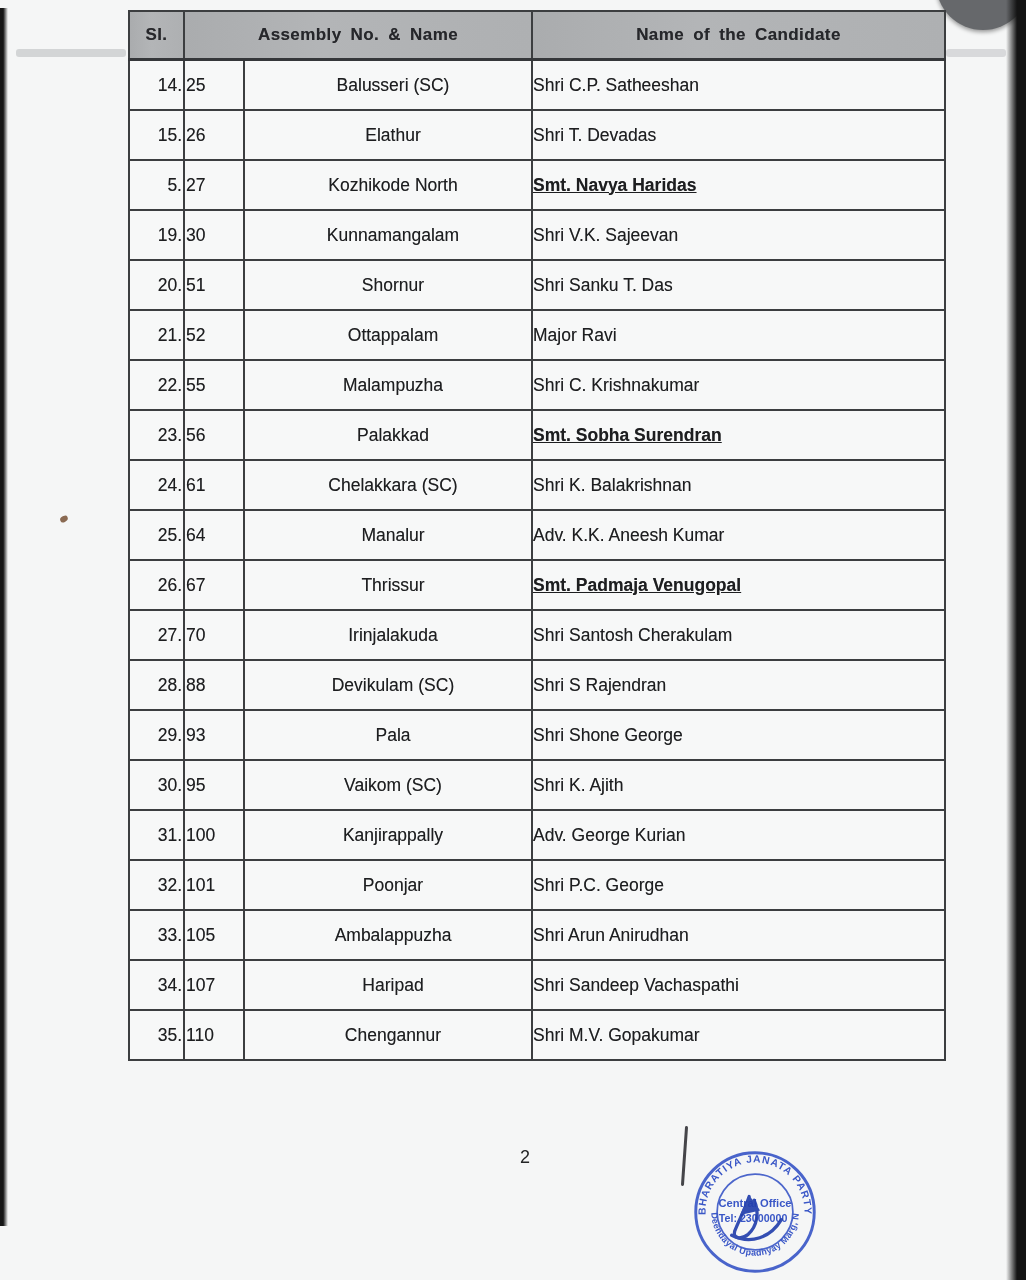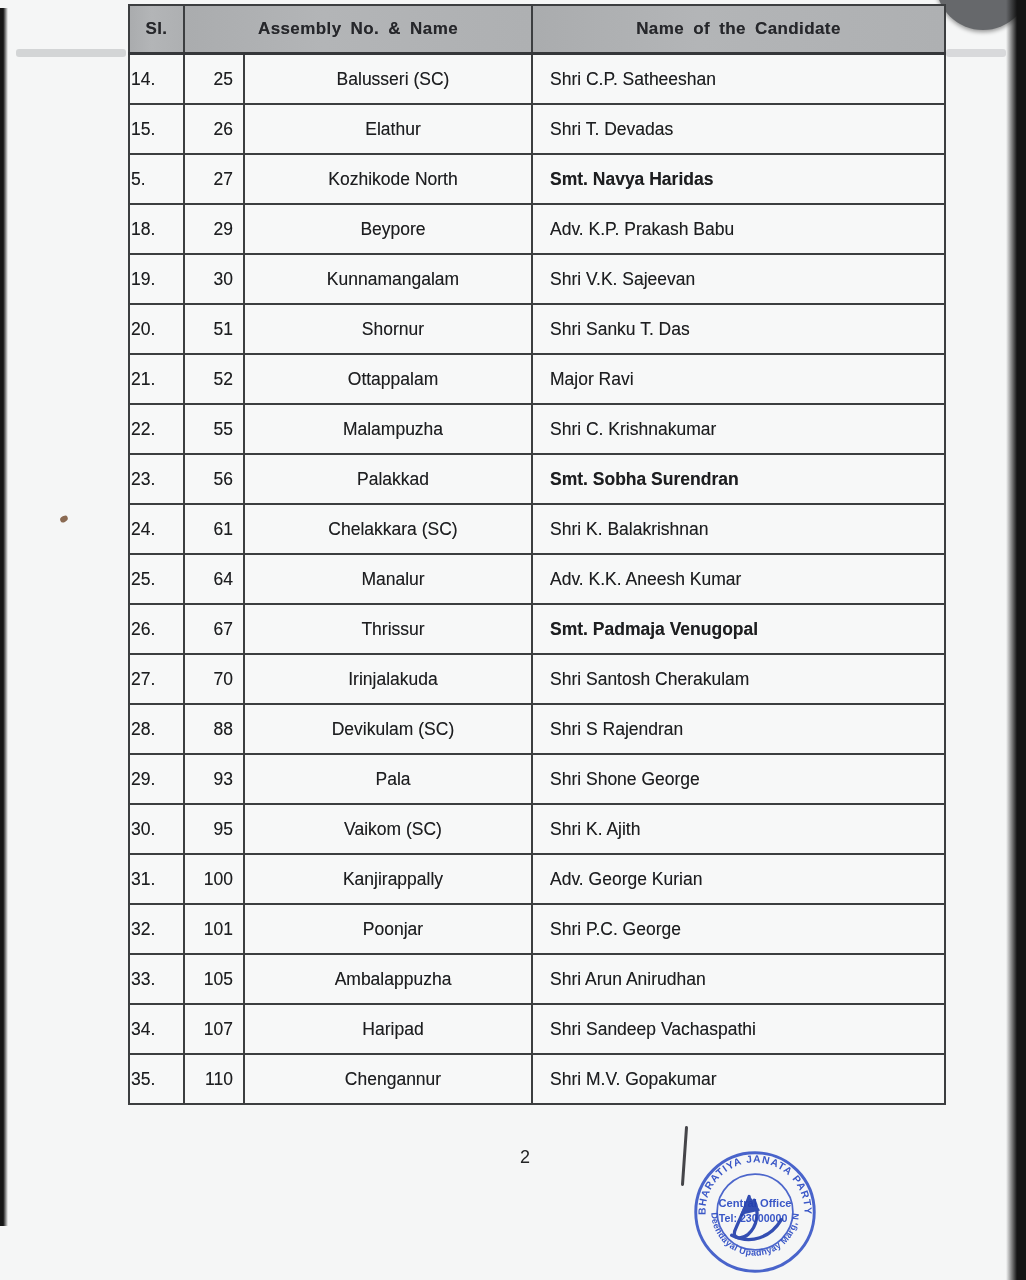--- a/index.html
+++ b/index.html
@@ -5,46 +5,46 @@
   html,body{margin:0;padding:0;}
   body{
     width:1026px;height:1280px;position:relative;overflow:hidden;
     background:#f5f6f6;
     font-family:"Liberation Sans","DejaVu Sans",sans-serif;
   }
   .scan-page{position:absolute;inset:0;background:#f5f6f6;}
 
   
   table.candidates{
-    position:absolute;left:128px;top:4px;width:816px;
+    position:absolute;left:128px;top:10px;width:816px;
     border-collapse:collapse;table-layout:fixed;
     background:#f7f8f8;
   }
   table.candidates col.c1{width:55px;}
   table.candidates col.c2{width:60px;}
   table.candidates col.c3{width:288px;}
   table.candidates col.c4{width:413px;}
   table.candidates th,table.candidates td{
     border:2px solid #3c3e40;
     color:#1d1e20;
     text-shadow:0 0 .5px rgba(20,20,20,.45);
   }
   table.candidates th{
     height:44px;
     background:linear-gradient(90deg,#aaacae,#b3b5b7 40%,#aeb0b2);
     color:#26272b;font-size:17px;font-weight:bold;
     letter-spacing:.4px;word-spacing:4px;
     border-bottom:3px solid #35373a;
   }
   table.candidates td{height:46px;font-size:17.5px;}
-  td.cell-sl{text-align:left;}
-  td.cell-no{text-align:right;padding-right:10px;}
+  td.cell-sl{text-align:right;}
+  td.cell-no{padding-right:10px;}
   td.cell-name{text-align:center;padding-left:11px;}
-  td.cell-candidate{text-align:left;padding-left:17px;}
-  td.bold{font-weight:bold;}
+  td.cell-candidate{text-align:left;padding-left:0;}
+  td.bold{font-weight:bold;text-decoration:underline;}
 
   
   .smudge{position:absolute;height:8px;border-radius:3px;opacity:.75;}
   .smudge-left{left:16px;top:49px;width:110px;background:#c7c9cb;}
   .smudge-right{left:946px;top:49px;width:60px;background:#cdcfd1;}
 
   
   .page-number{
     position:absolute;left:512px;top:1147px;width:26px;
     text-align:center;font-size:18px;color:#242526;font-weight:500;
@@ -122,26 +122,20 @@
           <td class="cell-sl">15.</td>
           <td class="cell-no">26</td>
           <td class="cell-name">Elathur</td>
           <td class="cell-candidate">Shri T. Devadas</td>
         </tr>
         <tr>
           <td class="cell-sl">5.</td>
           <td class="cell-no">27</td>
           <td class="cell-name">Kozhikode North</td>
           <td class="cell-candidate bold">Smt. Navya Haridas</td>
-        </tr>
-        <tr>
-          <td class="cell-sl">18.</td>
-          <td class="cell-no">29</td>
-          <td class="cell-name">Beypore</td>
-          <td class="cell-candidate">Adv. K.P. Prakash Babu</td>
         </tr>
         <tr>
           <td class="cell-sl">19.</td>
           <td class="cell-no">30</td>
           <td class="cell-name">Kunnamangalam</td>
           <td class="cell-candidate">Shri V.K. Sajeevan</td>
         </tr>
         <tr>
           <td class="cell-sl">20.</td>
           <td class="cell-no">51</td>

